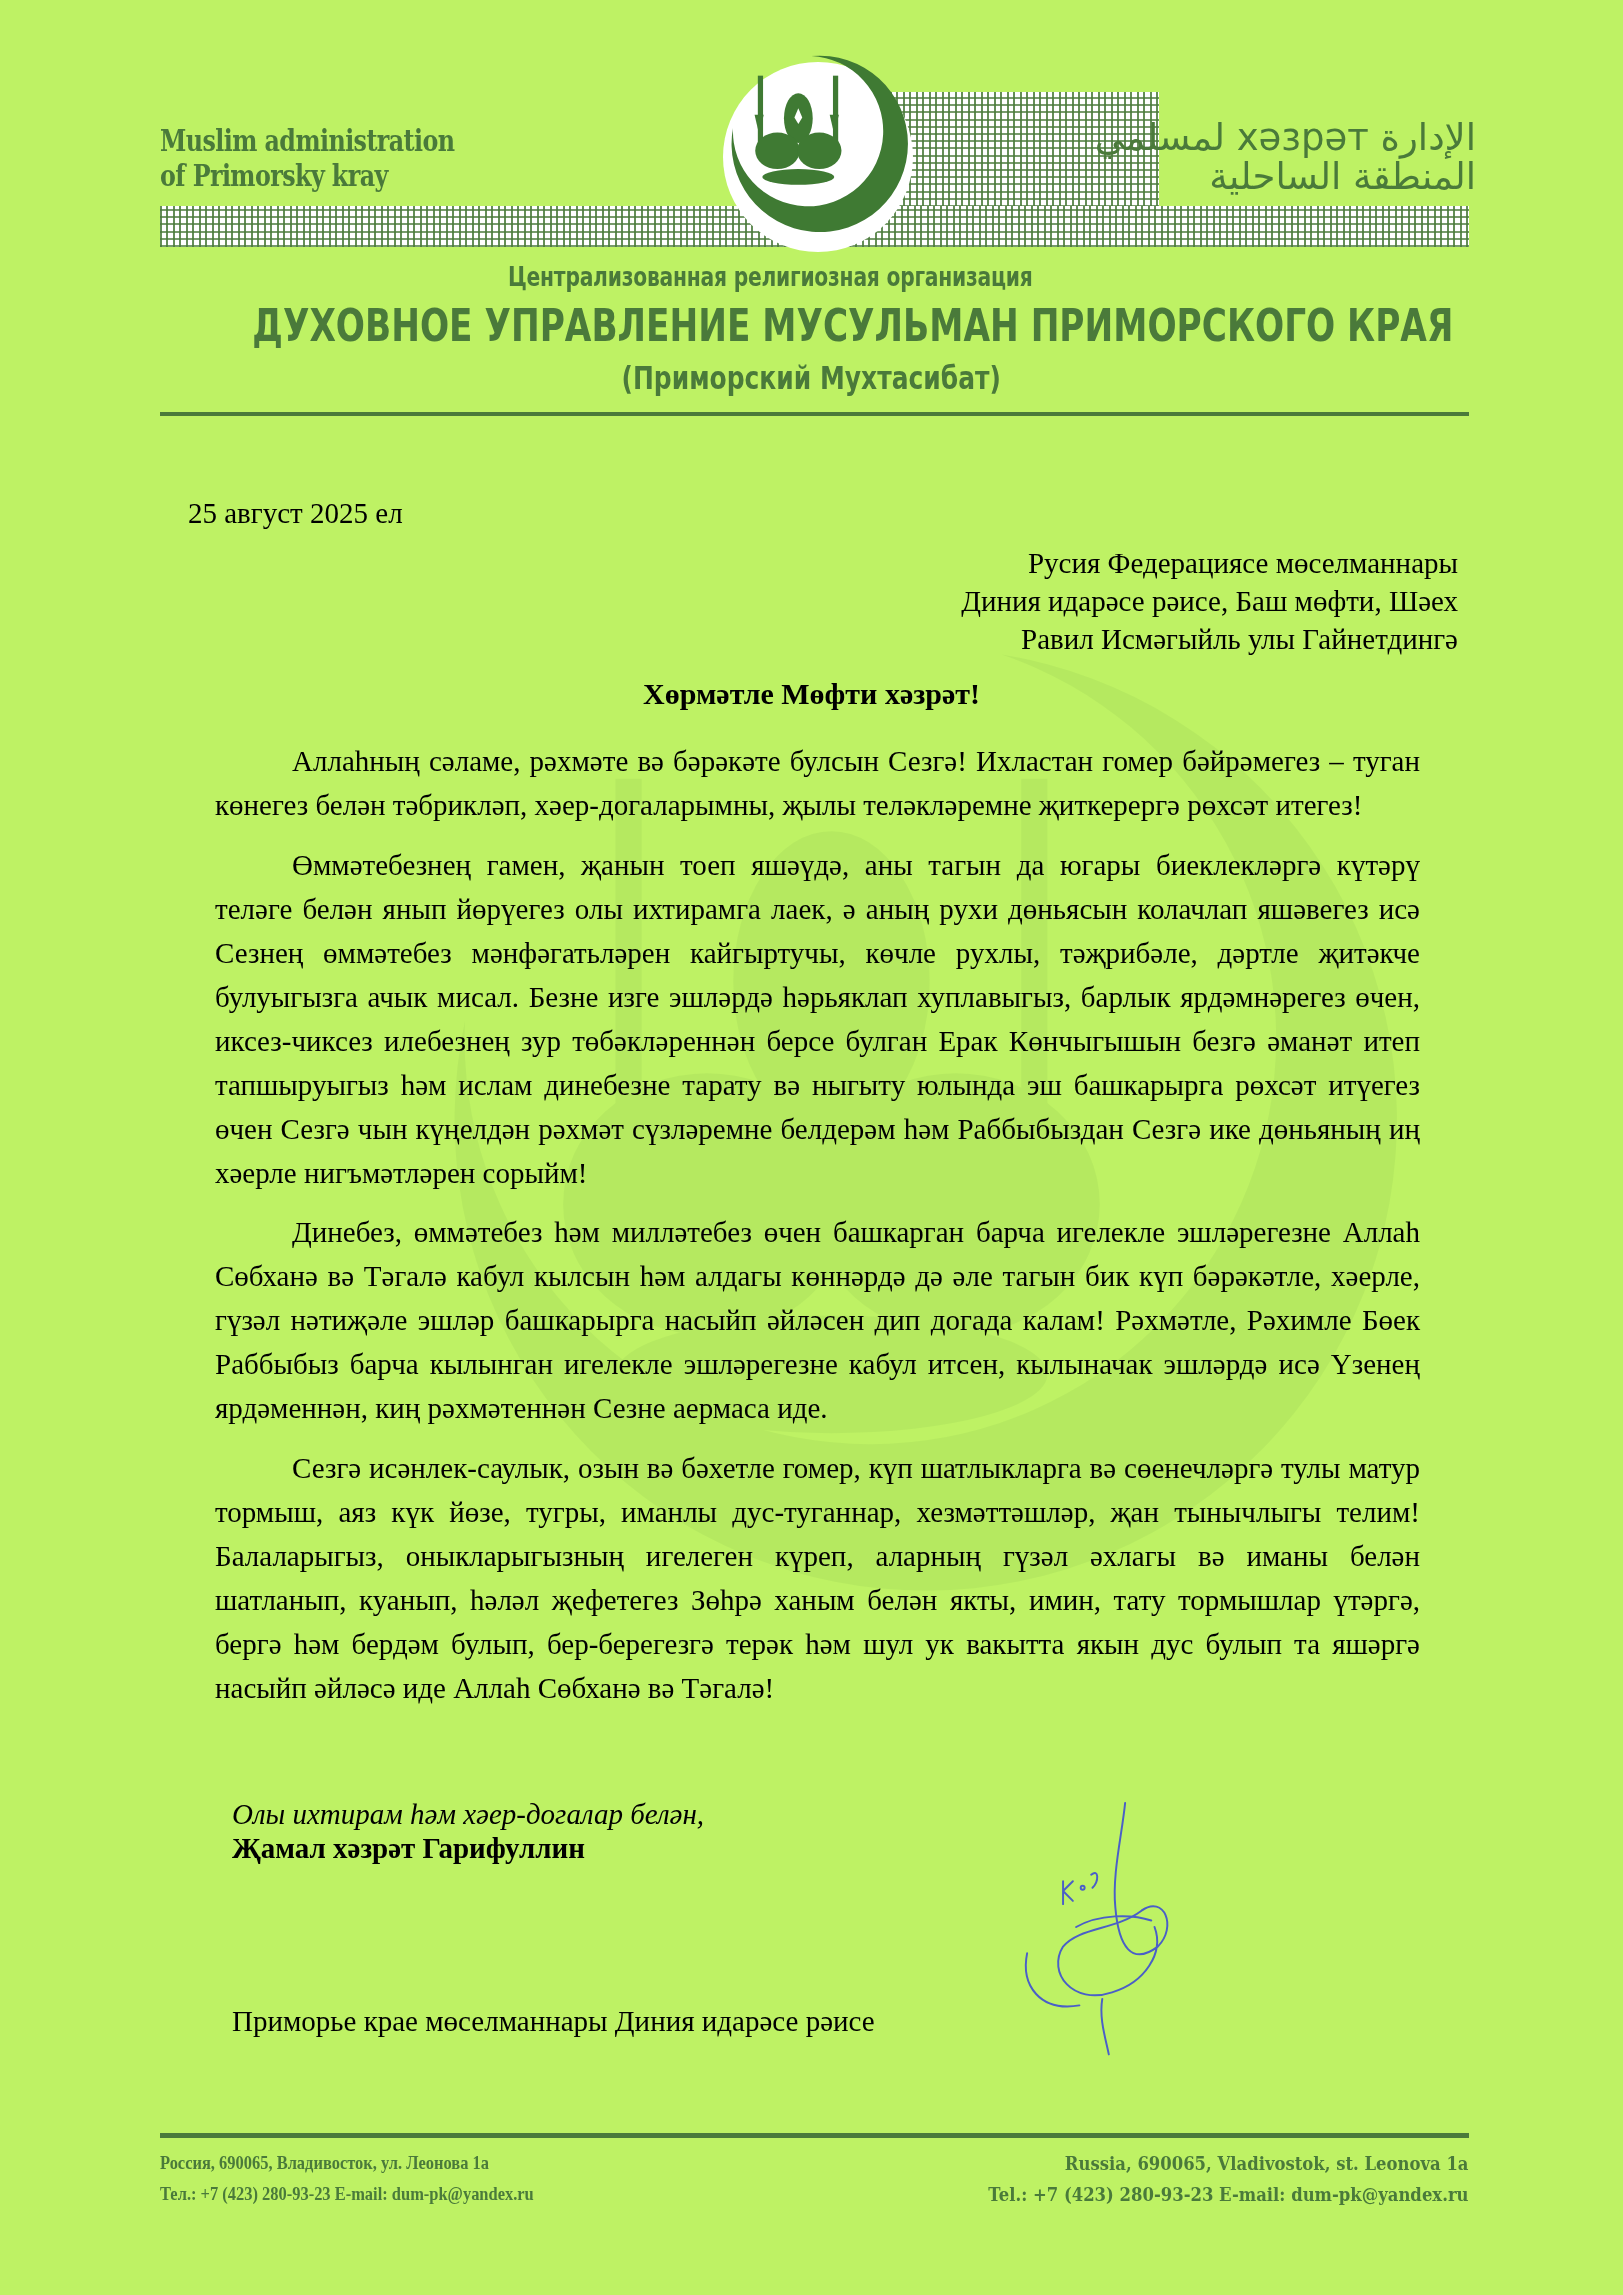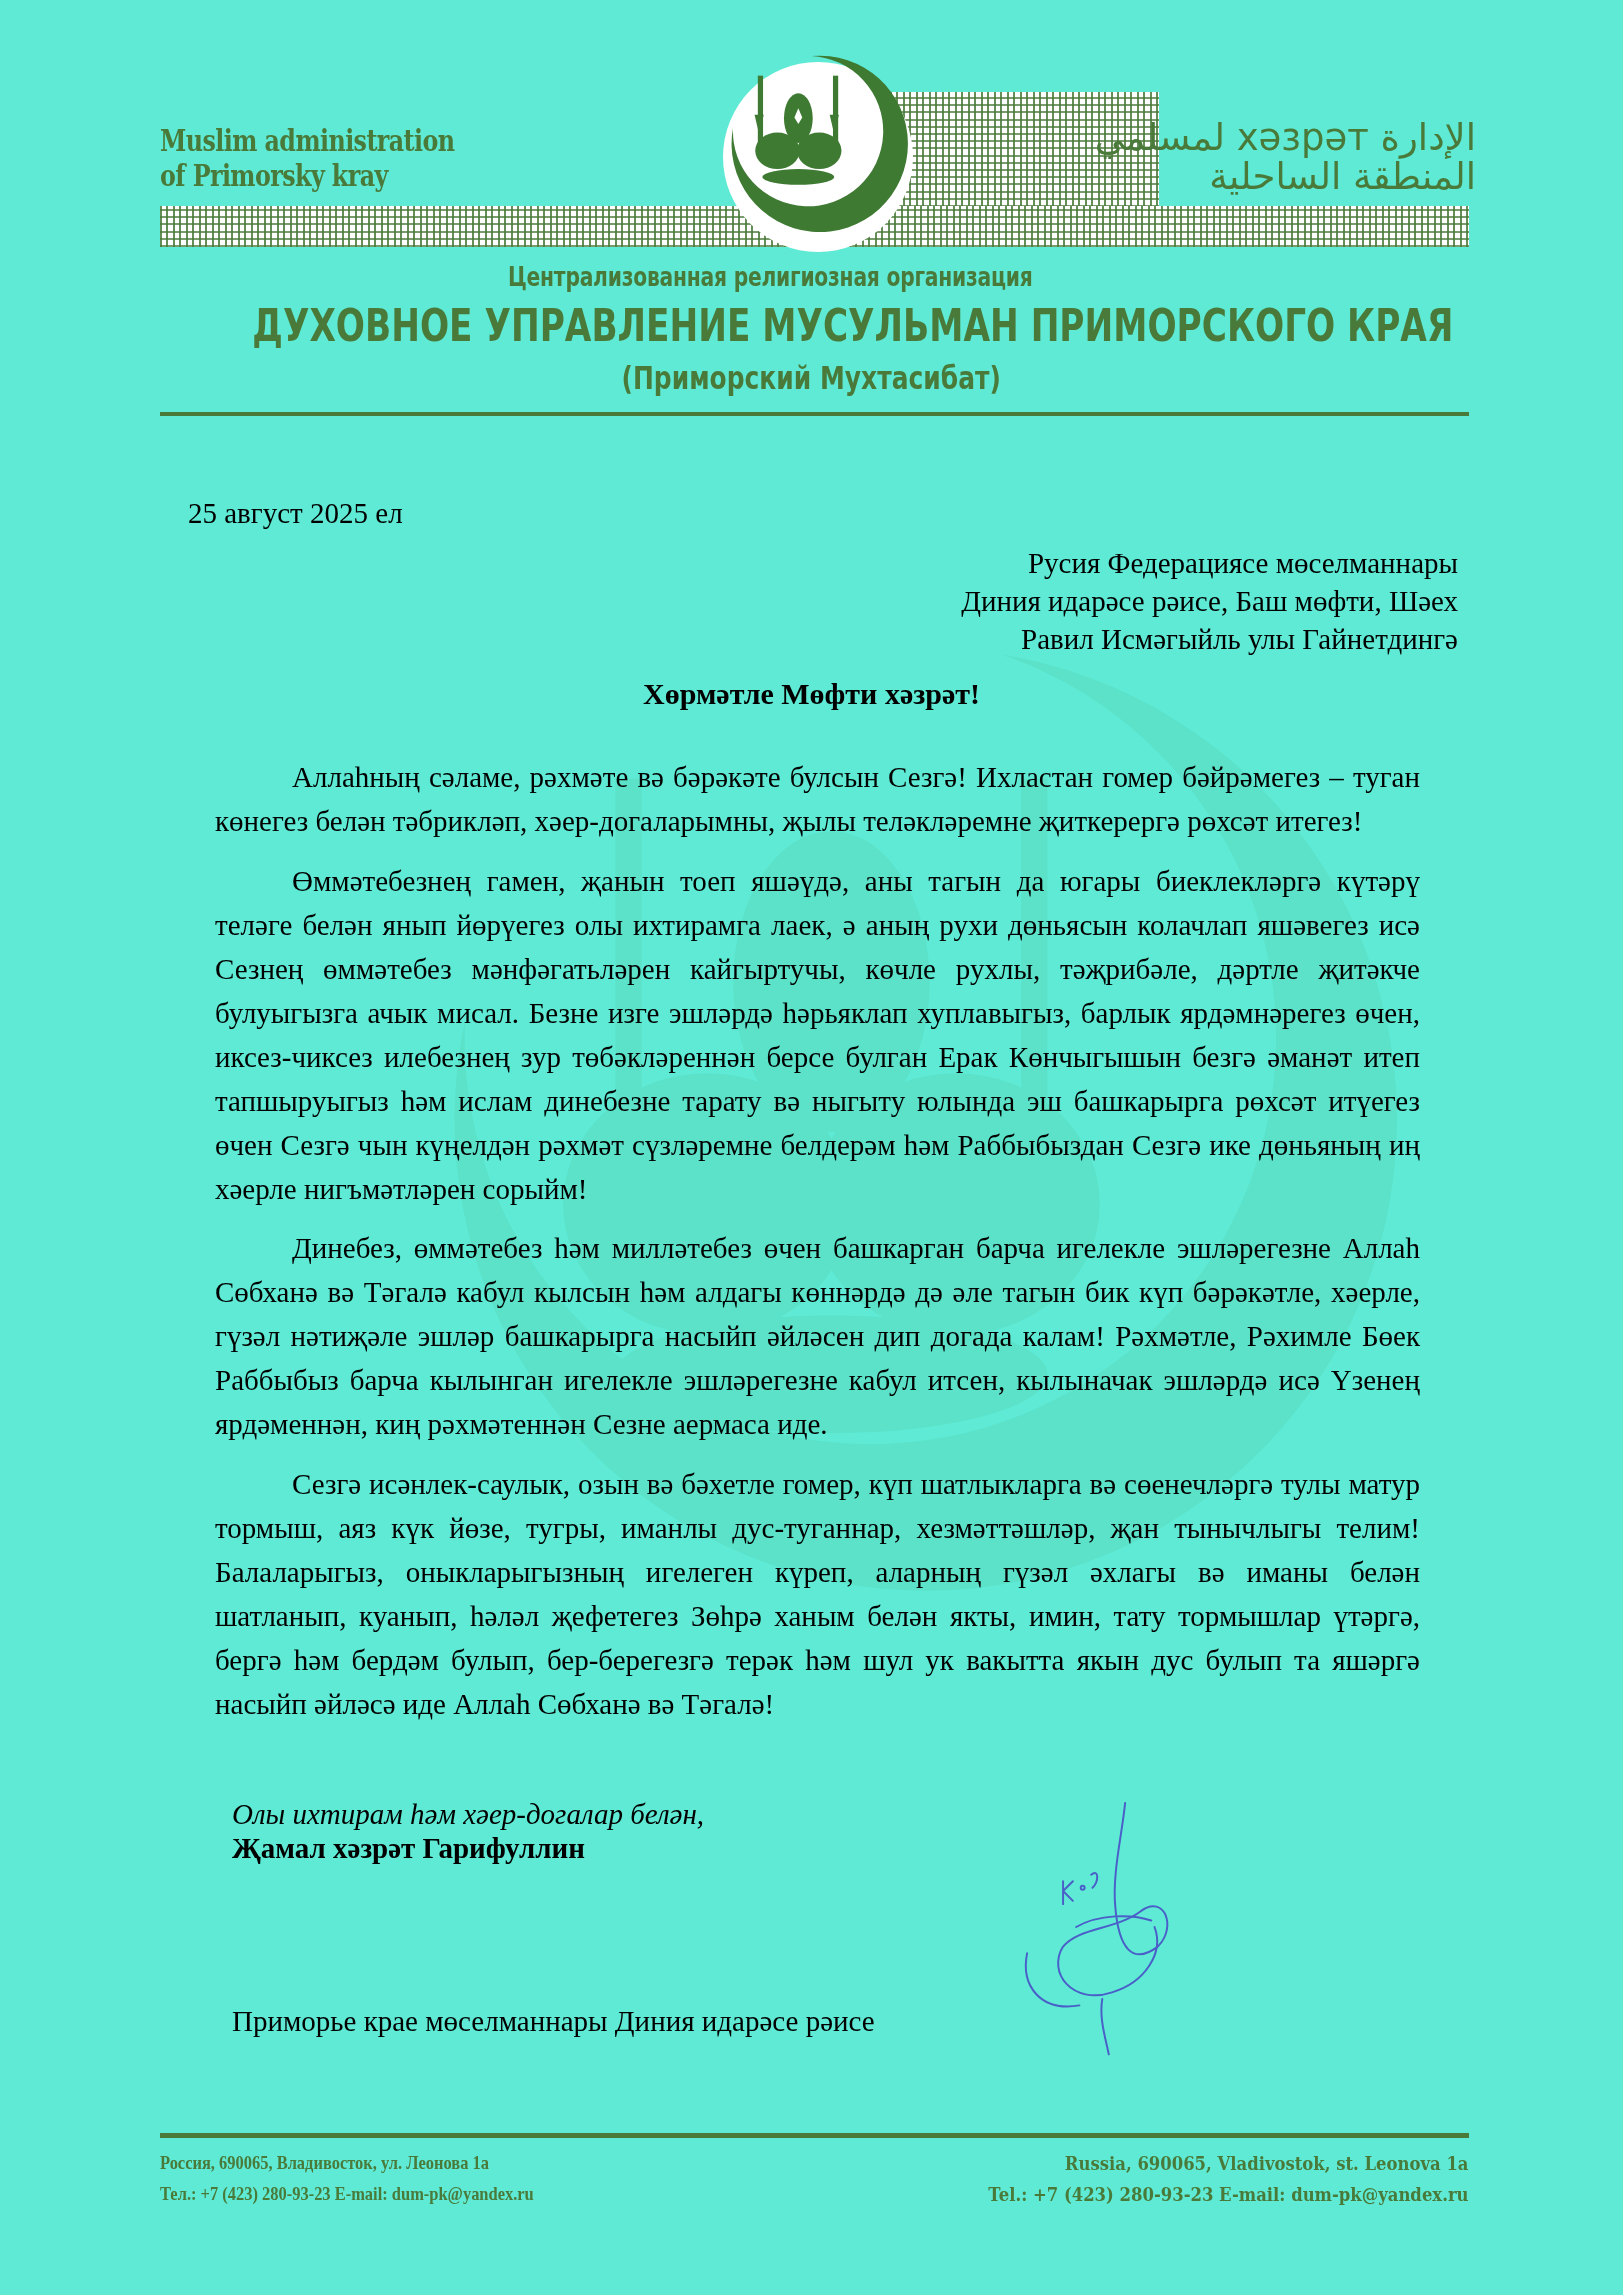--- a/index.html
+++ b/index.html
@@ -1,17 +1,17 @@
 <!DOCTYPE html>
 <html style="font-size:10.5px"><head>
 <meta charset="utf-8">
 <style>
   html, body { margin: 0; padding: 0; background: #ffffff; }
   body { width: 1623px; height: 2295px; position: relative; overflow: hidden; }
-  .page { position: absolute; left: 0; top: 0; width: 1623px; height: 2295px; background: #5eead4; }
+  .page { position: absolute; left: 0; top: 0; width: 1623px; height: 2295px; background: #bef264; }
 
   
   .lh-en {
     position: absolute; left: 160px; top: 124px;
     font-family: "DejaVu Serif", serif; font-weight: bold; color: #4a7a3a;
     font-size: 29px; line-height: 35px; letter-spacing: -0.7px;
     transform: scaleX(0.82); transform-origin: left top;
   }
   .lh-ar {
     position: absolute; right: 147px; top: 118px;
@@ -65,21 +65,21 @@
   }
   .recipient {
     position: absolute; right: 165px; top: 496px; text-align: right; line-height: 38px; margin-top: 48px;
   }
   .salutation {
     position: absolute; left: 0; width: 1623px; top: 677px; text-align: center;
     font-weight: bold; font-size: 30px;
   }
   .body {
     position: absolute; left: 215px; width: 1205px; top: 739px;
-    text-align: justify; line-height: 44px; margin-top: 16px;
+    text-align: justify; line-height: 44px;
   }
   .body p { margin: 0 0 15.7px 0; text-indent: 77px; }
 
   .closing {
     position: absolute; left: 232px; top: 1798px; font-style: italic;
   }
   .signer-name {
     position: absolute; left: 232px; top: 1832px; font-weight: bold;
   }
   .signer-title {

